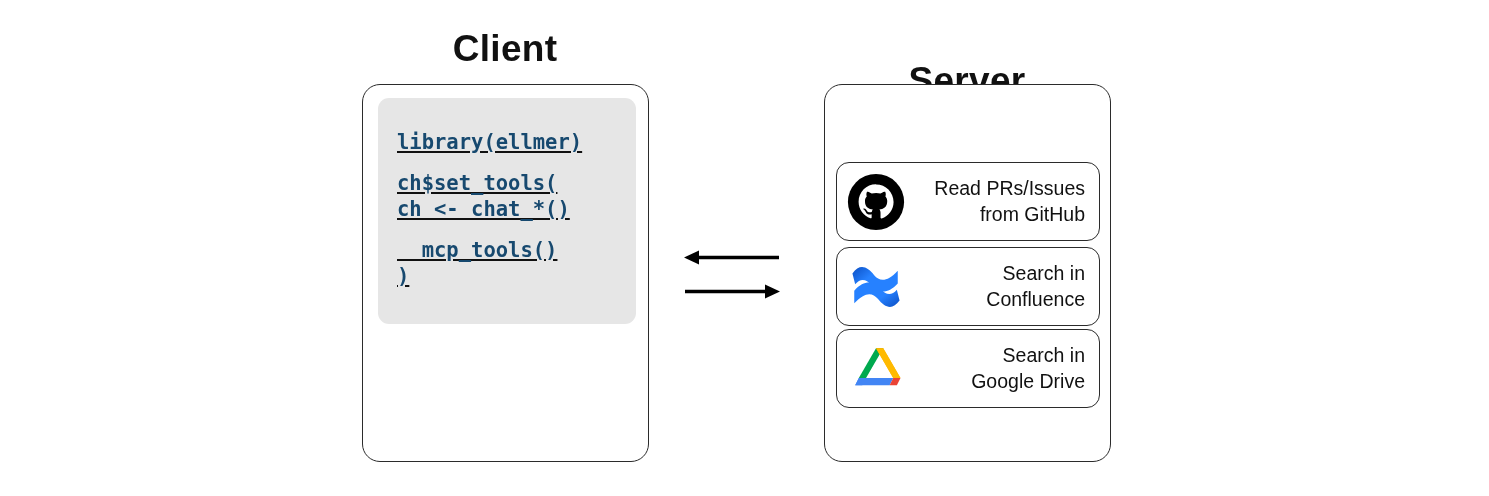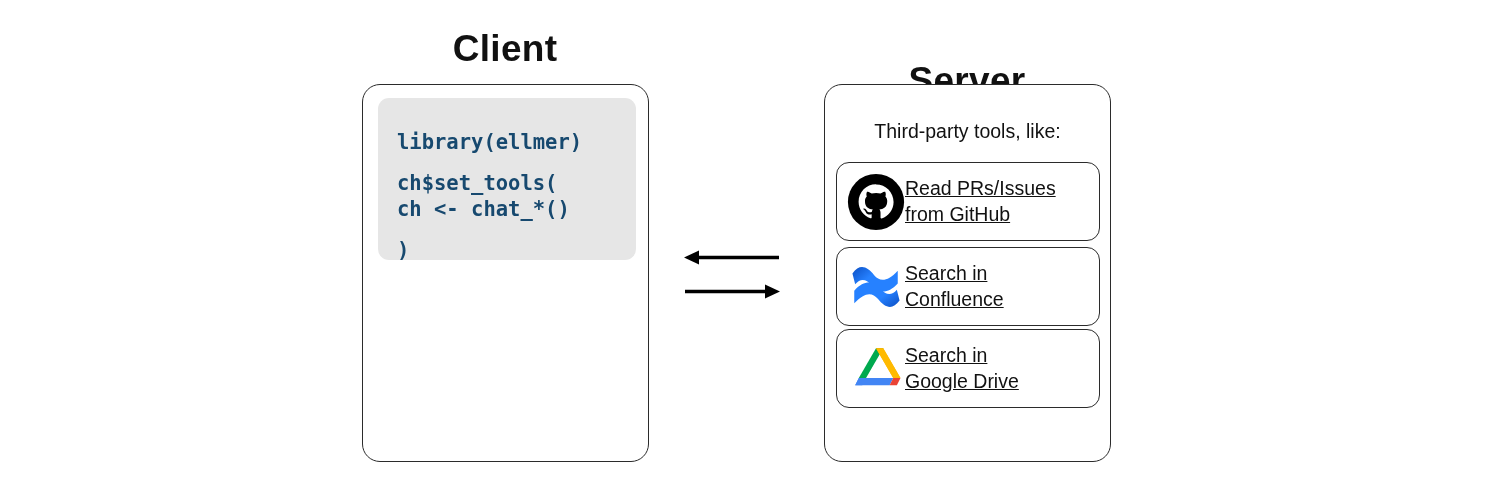--- a/index.html
+++ b/index.html
@@ -39,25 +39,26 @@
   }
   #client-panel { left: 362px; top: 84px; width: 287px; height: 378px; }
   #server-panel { left: 824px; top: 84px; width: 287px; height: 378px; }
 
   
   #code-block {
     position: absolute;
     left: 15px;
     top: 13px;
     width: 258px;
-    height: 162px;
+    height: 226px;
     background: #e6e6e6;
     border-radius: 11px;
     box-sizing: border-box;
     padding: 34px 0 12px 19px;
+    text-decoration: underline;
   }
   .code-line {
     font-family: "DejaVu Sans Mono", "Liberation Mono", monospace;
     font-size: 20.5px;
     font-weight: 700;
     color: #17496f;
     line-height: 1.0;
     white-space: pre;
     margin-bottom: 20px;
   }
@@ -94,27 +95,26 @@
 
   .tool-icon {
     width: 58px;
     height: 58px;
     margin-left: 10px;
     flex: 0 0 58px;
     display: block;
   }
   .tool-label {
     flex: 1 1 auto;
-    text-align: left;
+    text-align: right;
     padding-right: 14px;
     font-size: 19.5px;
     line-height: 1.32;
     color: #111111;
     white-space: pre-line;
-    text-decoration: underline;
   }
 
   
   #arrows {
     position: absolute;
     left: 676px;
     top: 238px;
     width: 112px;
     height: 68px;
   }
@@ -122,41 +122,41 @@
 </head>
 <body>
 
 <div class="heading" id="client-heading">Client</div>
 
 <div class="panel" id="client-panel">
   <div id="code-block">
     <div class="code-line">library(ellmer)</div>
     <div class="code-line tight">ch$set_tools(</div>
     <div class="code-line">ch &lt;- chat_*()</div>
+    <div class="code-line tight">  mcp_tools()</div>
     <div class="code-line tight">)</div>
   </div>
 </div>
 
 <svg id="arrows" viewBox="0 0 112 68">
 
   <g>
     <line x1="103" y1="19.5" x2="18" y2="19.5" stroke="#000000" stroke-width="3.4"></line>
     <polygon points="8,19.5 23,12.5 23,26.5" fill="#000000"></polygon>
   </g>
 
   <g>
     <line x1="9" y1="53.5" x2="94" y2="53.5" stroke="#000000" stroke-width="3.4"></line>
     <polygon points="104,53.5 89,46.5 89,60.5" fill="#000000"></polygon>
   </g>
 </svg>
 
 <div class="heading" id="server-heading">Server</div>
 
 <div class="panel" id="server-panel">
-  <div id="server-caption">Third-party tools, like:</div>
 
   <div class="tool-card" id="tool-card-0">
     <svg class="tool-icon" viewBox="0 0 64 64">
       <circle cx="32" cy="32" r="31" fill="#000000"></circle>
       <path fill="#ffffff" d="M32 12.5c-10.6 0-19.2 8.6-19.2 19.2 0 8.5 5.5 15.7 13.1 18.2 1 .2 1.3-.4 1.3-.9v-3.4c-5.3 1.2-6.4-2.3-6.4-2.3-.9-2.2-2.1-2.8-2.1-2.8-1.7-1.2.1-1.2.1-1.2 1.9.1 2.9 2 2.9 2 1.7 2.9 4.5 2.1 5.6 1.6.2-1.2.7-2.1 1.2-2.6-4.2-.5-8.7-2.1-8.7-9.4 0-2.1.7-3.8 2-5.1-.2-.5-.9-2.4.2-5.1 0 0 1.6-.5 5.3 2 1.5-.4 3.2-.6 4.8-.6s3.3.2 4.8.6c3.7-2.5 5.3-2 5.3-2 1.1 2.7.4 4.6.2 5.1 1.2 1.3 2 3 2 5.1 0 7.3-4.5 8.9-8.7 9.4.7.6 1.3 1.8 1.3 3.6v5.3c0 .5.3 1.1 1.3.9 7.6-2.5 13.1-9.7 13.1-18.2 0-10.6-8.6-19.2-19.2-19.2z"></path>
     </svg>
     <div class="tool-label">Read PRs/Issues
 from GitHub</div>
   </div>
 

